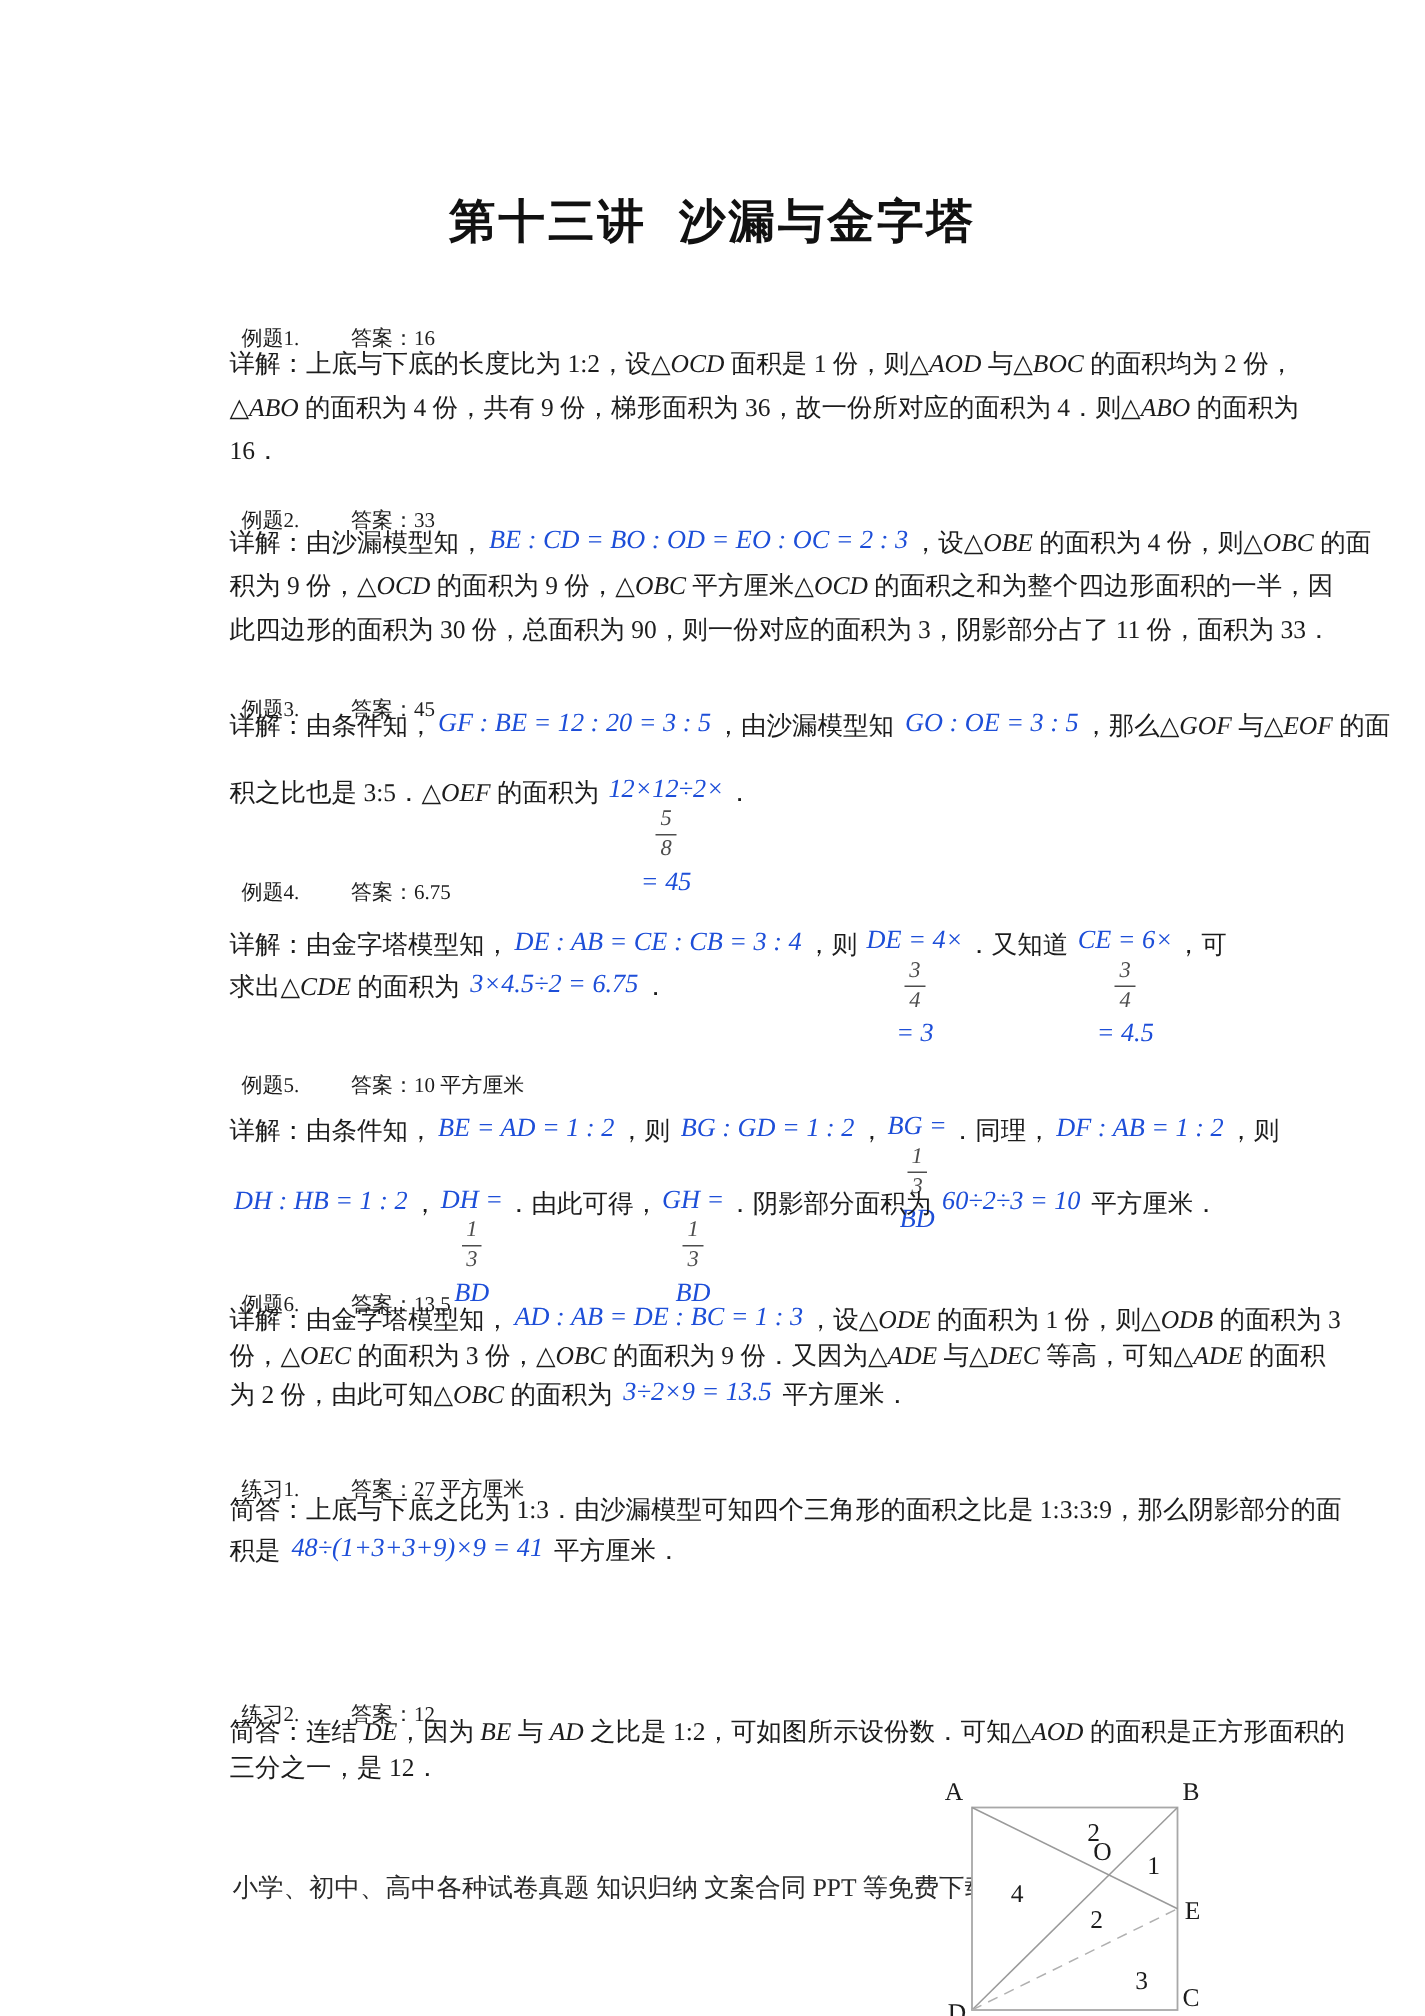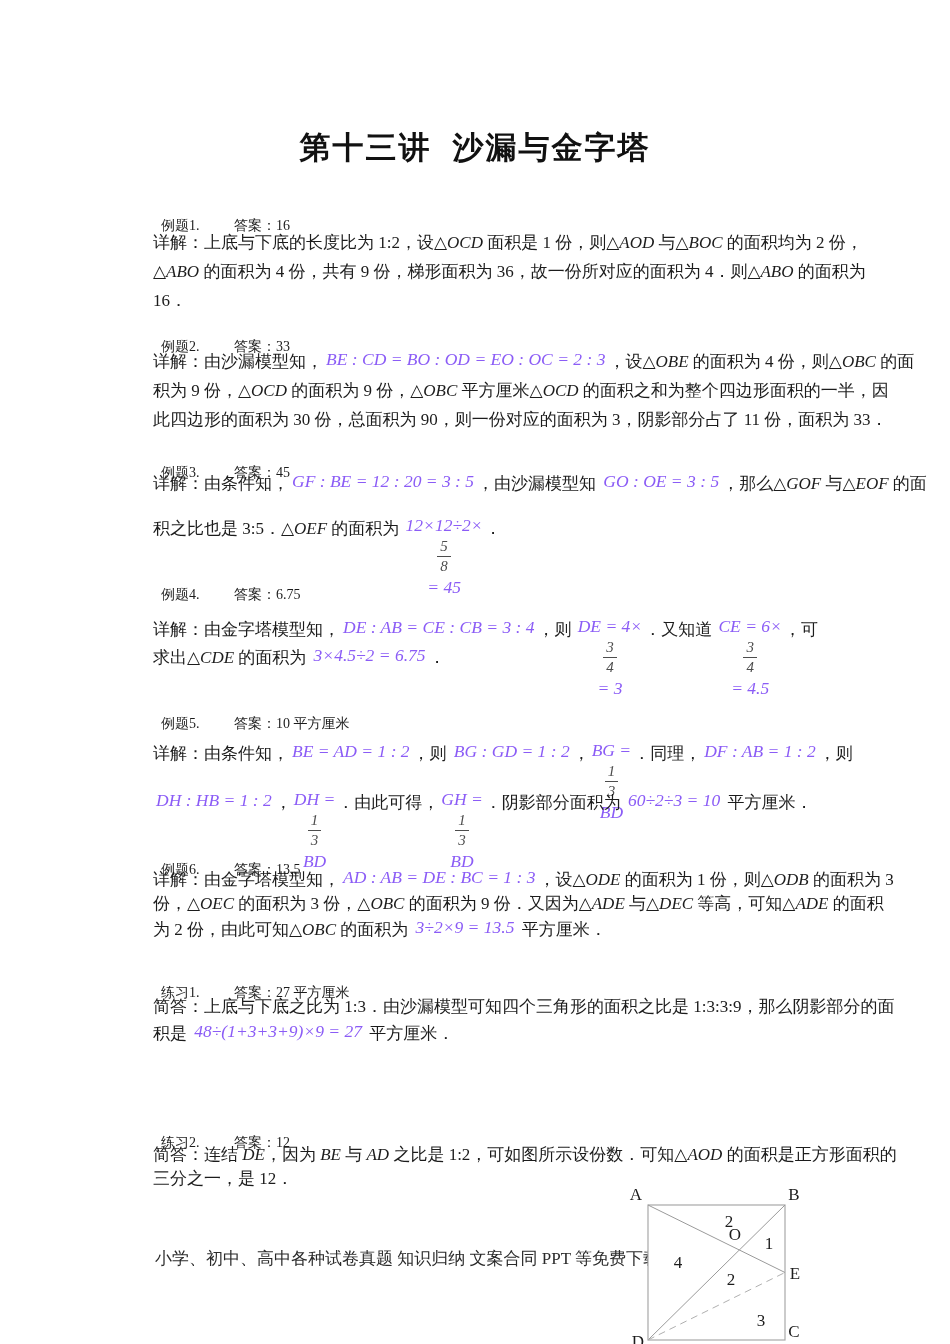--- a/index.html
+++ b/index.html
@@ -18,21 +18,21 @@
   .hline{
     position:absolute;left:140px;font-size:14px;white-space:pre;color:#1c1c1c;
   }
   .hl{display:inline-block;min-width:73px;}
   .bline{
     position:absolute;left:153px;font-size:17px;white-space:pre;color:#1c1c1c;
   }
   .t{color:#1c1c1c;}
   .mi{font-style:italic;}
   .eq{
-    font-style:italic;color:#8b5cf6;font-size:17.5px;
+    font-style:italic;color:#1d4ed8;font-size:17.5px;
     position:relative;top:-2px;padding:0 3px;
   }
   .fg{
     display:inline-flex;align-items:center;gap:3px;
     font-style:italic;color:#4d4d4d;font-size:17.5px;
     vertical-align:-6px;position:relative;top:-9px;padding:0 2px;flex-direction:column;
   }
   .fg .eq{position:static;top:0;padding:0;}
   .fr{display:inline-flex;flex-direction:column;align-items:center;line-height:1;font-size:15px;font-style:italic;color:#4d4d4d;}
   .fr .n{padding:0 3px 2px 3px;}
@@ -99,21 +99,21 @@
     <div class="bline" style="top:868px"><span class="t">详解：由金字塔模型知，</span><span class="eq">AD : AB = DE : BC = 1 : 3</span><span class="t">，设△</span><span class="mi">ODE</span><span class="t"> 的面积为 1 份，则△</span><span class="mi">ODB</span><span class="t"> 的面积为 3</span></div>
     <div class="bline" style="top:892px"><span class="t">份，△</span><span class="mi">OEC</span><span class="t"> 的面积为 3 份，△</span><span class="mi">OBC</span><span class="t"> 的面积为 9 份．又因为△</span><span class="mi">ADE</span><span class="t"> 与△</span><span class="mi">DEC</span><span class="t"> 等高，可知△</span><span class="mi">ADE</span><span class="t"> 的面积</span></div>
     <div class="bline" style="top:918px"><span class="t">为 2 份，由此可知△</span><span class="mi">OBC</span><span class="t"> 的面积为 </span><span class="eq">3÷2×9 = 13.5</span><span class="t"> 平方厘米．</span></div>
   </div>
 
   <div>
     <div class="hline" style="top:968px">
       <span class="hl">练习1.</span><span class="ha">答案：27 平方厘米</span>
     </div>
     <div class="bline" style="top:995px"><span class="t">简答：上底与下底之比为 1:3．由沙漏模型可知四个三角形的面积之比是 1:3:3:9，那么阴影部分的面</span></div>
-    <div class="bline" style="top:1022px"><span class="t">积是 </span><span class="eq">48÷(1+3+3+9)×9 = 27</span><span class="t"> 平方厘米．</span></div>
+    <div class="bline" style="top:1022px"><span class="t">积是 </span><span class="eq">48÷(1+3+3+9)×9 = 41</span><span class="t"> 平方厘米．</span></div>
   </div>
 
   <div>
     <div class="hline" style="top:1118px">
       <span class="hl">练习2.</span><span class="ha">答案：12</span>
     </div>
     <div class="bline" style="top:1143px"><span class="t">简答：连结 </span><span class="mi">DE</span><span class="t">，因为 </span><span class="mi">BE</span><span class="t"> 与 </span><span class="mi">AD</span><span class="t"> 之比是 1:2，可如图所示设份数．可知△</span><span class="mi">AOD</span><span class="t"> 的面积是正方形面积的</span></div>
     <div class="bline" style="top:1167px"><span class="t">三分之一，是 12．</span></div>
   </div>
 

